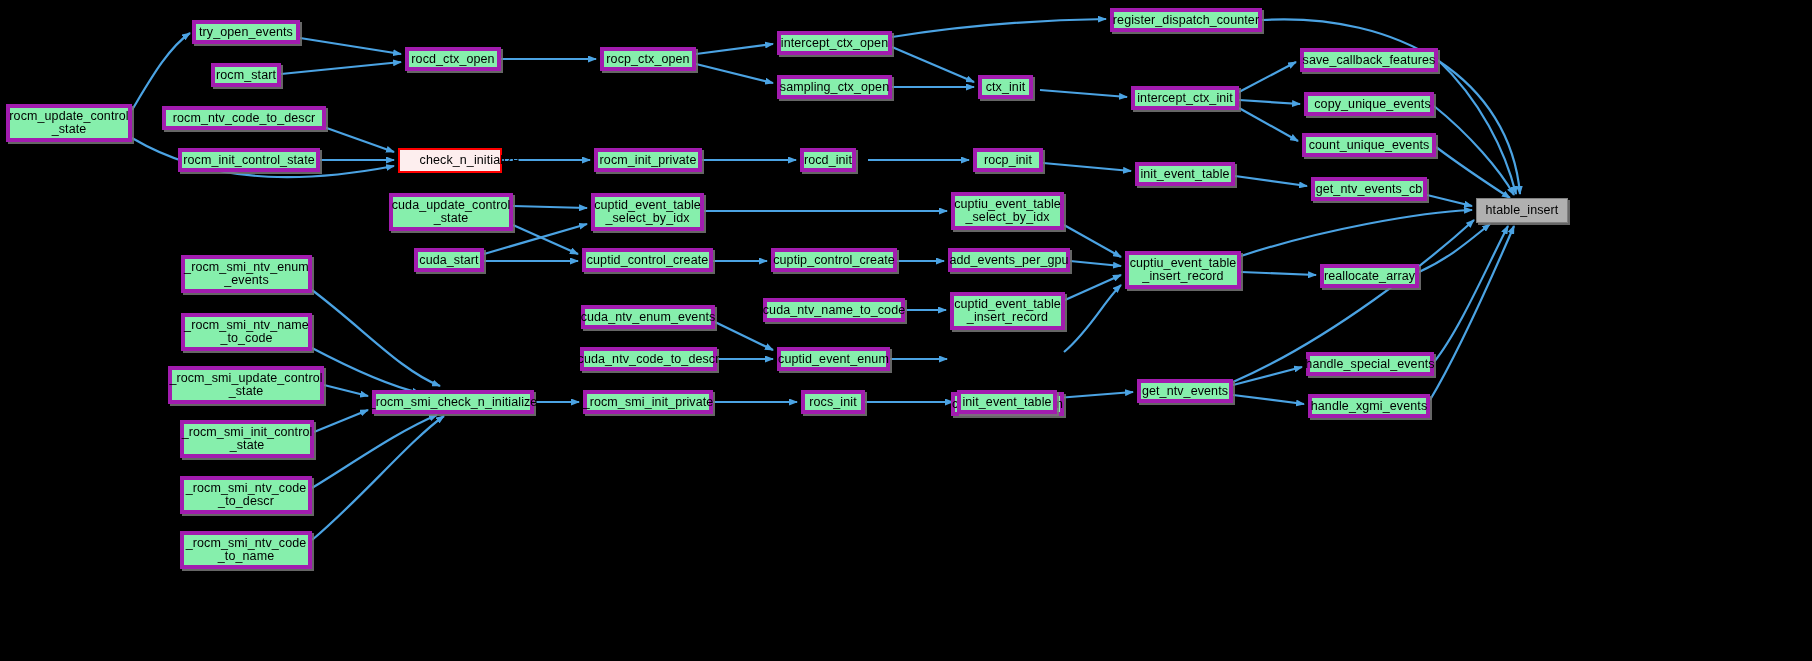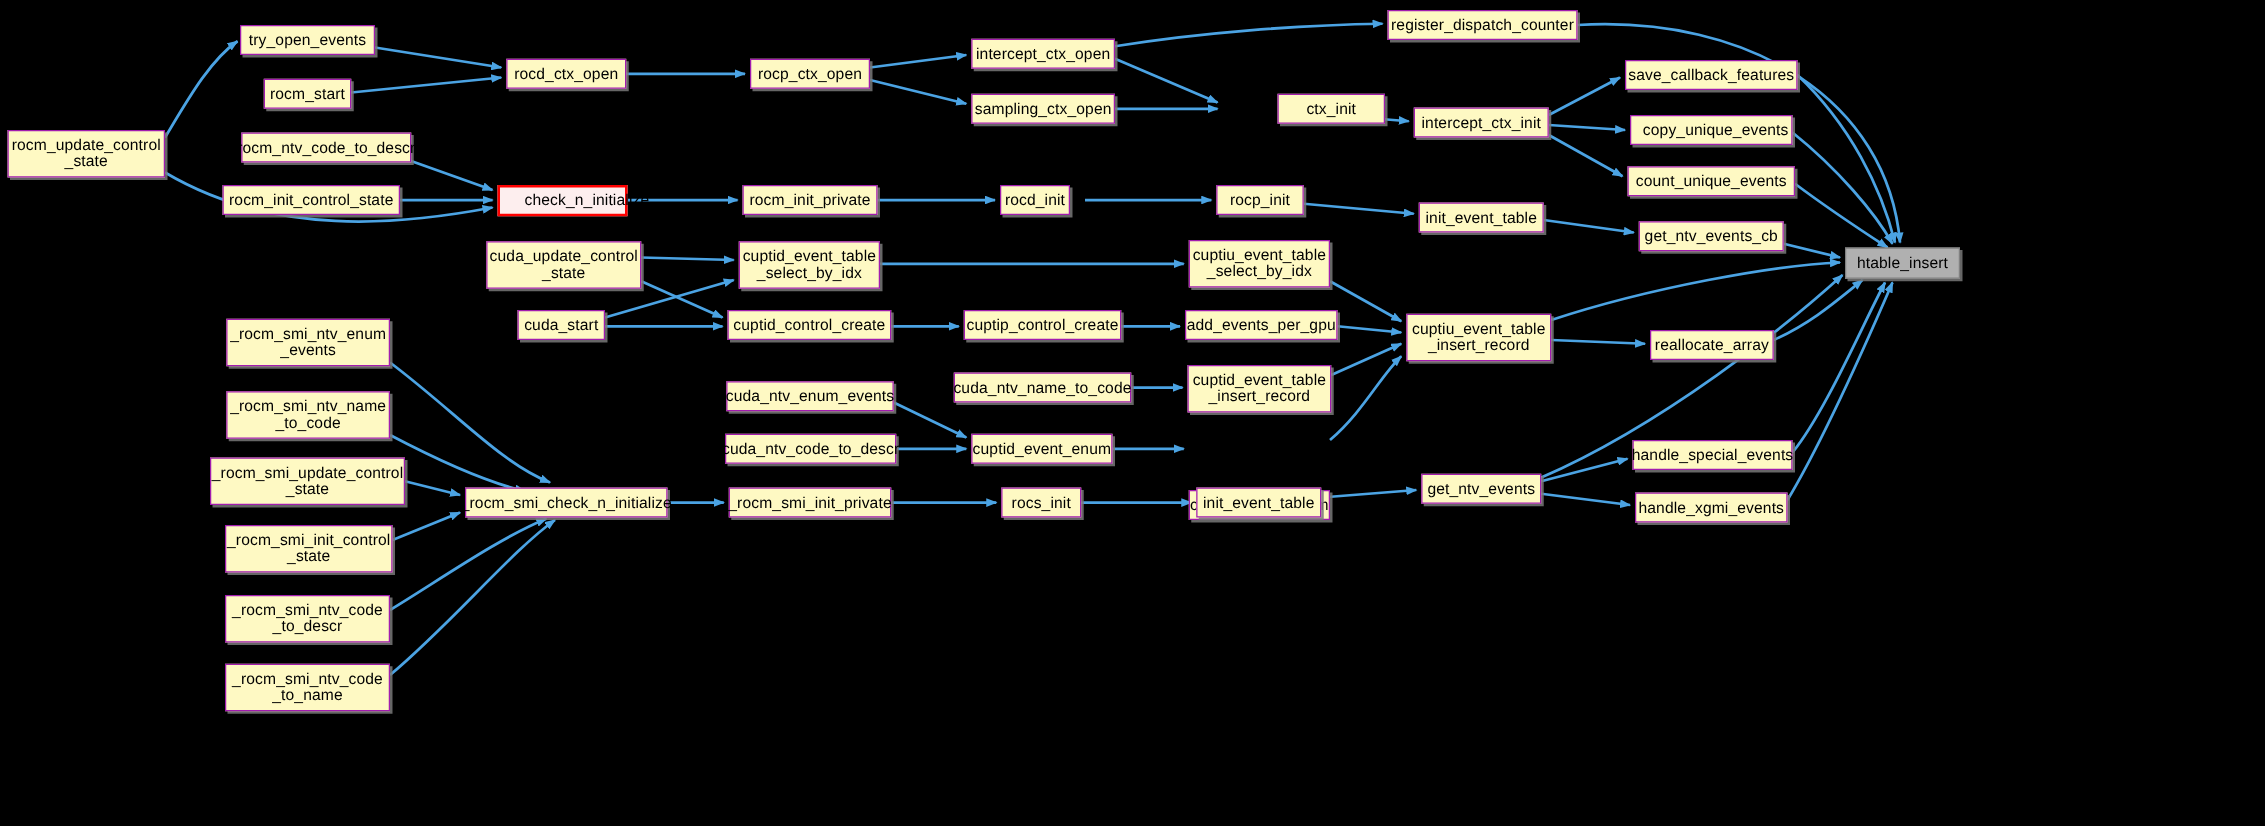--- a/index.html
+++ b/index.html
@@ -1,19 +1,19 @@
 <!DOCTYPE html>
 <html><head>
 <meta charset="utf-8">
 <title>Call Graph</title>
 <style>
   html,body{margin:0;padding:0;background:#000;}
   #canvas{position:relative;width:1812px;height:661px;background:#000;overflow:hidden;
           font-family:"Liberation Sans","DejaVu Sans",sans-serif;}
-  .node{position:absolute;box-sizing:border-box;background:#fef9c3;border:1px solid #a21caf;
+  .node{position:absolute;box-sizing:border-box;background:#86efac;border:4px solid #a21caf;
         box-shadow:2px 2px 0 rgba(120,120,120,0.85);
         display:flex;align-items:center;justify-content:center;text-align:center;
         color:#000;font-size:12.5px;line-height:13px;letter-spacing:0.1px;
         white-space:pre-line;padding:0 3px;}
   .node.highlight{background:#fdeeee;border:2px solid #ff0000;box-shadow:none;}
   .node.current{background:#b0b0b0;border:1px solid #808080;}
   svg.edges{position:absolute;left:0;top:0;width:1812px;height:661px;pointer-events:none;}
 </style>
 </head>
 <body>
@@ -85,31 +85,31 @@
         <path d="M1434,362 C1460,330 1490,260 1508,226" stroke="#4ba3e3" stroke-width="2.2" fill="none" marker-end="url(#arrow)"></path>
         <path d="M1430,400 C1460,350 1495,270 1514,226" stroke="#4ba3e3" stroke-width="2.2" fill="none" marker-end="url(#arrow)"></path>
         <path d="M1419,272 C1450,258 1470,240 1490,224" stroke="#4ba3e3" stroke-width="2.2" fill="none" marker-end="url(#arrow)"></path>
       </g>
   </svg>
   <div id="node-layer">
       <div class="node" style="left: 6px; top: 104px; width: 126px; height: 38px;">rocm_update_control
 _state</div>
       <div class="node" style="left: 192px; top: 20px; width: 108px; height: 24px;">try_open_events</div>
       <div class="node" style="left: 211px; top: 63px; width: 70px; height: 24px;">rocm_start</div>
-      <div class="node" style="left: 193px; top: 106px; width: 136px; height: 24px;">rocm_ntv_code_to_descr</div>
+      <div class="node" style="left: 162px; top: 106px; width: 164px; height: 24px;">rocm_ntv_code_to_descr</div>
       <div class="node" style="left: 178px; top: 148px; width: 142px; height: 24px;">rocm_init_control_state</div>
       <div class="node" style="left: 405px; top: 47px; width: 96px; height: 24px;">rocd_ctx_open</div>
       <div class="node highlight" style="left: 398px; top: 148px; width: 104px; height: 25px; padding-left: 42px;">check_n_initialize</div>
       <div class="node" style="left: 600px; top: 47px; width: 96px; height: 24px;">rocp_ctx_open</div>
       <div class="node" style="left: 594px; top: 148px; width: 108px; height: 24px;">rocm_init_private</div>
       <div class="node" style="left: 777px; top: 31px; width: 115px; height: 24px;">intercept_ctx_open</div>
       <div class="node" style="left: 777px; top: 75px; width: 115px; height: 24px;">sampling_ctx_open</div>
       <div class="node" style="left: 800px; top: 148px; width: 56px; height: 24px;">rocd_init</div>
       <div class="node" style="left: 1110px; top: 8px; width: 152px; height: 24px;">register_dispatch_counter</div>
-      <div class="node" style="left: 978px; top: 75px; width: 86px; height: 24px; margin-left: 44px;">ctx_init</div>
+      <div class="node" style="left: 978px; top: 75px; width: 55px; height: 24px;">ctx_init</div>
       <div class="node" style="left: 973px; top: 148px; width: 70px; height: 24px;">rocp_init</div>
       <div class="node" style="left: 1131px; top: 86px; width: 108px; height: 24px;">intercept_ctx_init</div>
       <div class="node" style="left: 1135px; top: 162px; width: 100px; height: 24px;">init_event_table</div>
       <div class="node" style="left: 1300px; top: 48px; width: 138px; height: 24px;">save_callback_features</div>
       <div class="node" style="left: 1304px; top: 92px; width: 130px; height: 24px; padding-left: 10px;">copy_unique_events</div>
       <div class="node" style="left: 1302px; top: 133px; width: 134px; height: 24px;">count_unique_events</div>
       <div class="node" style="left: 1311px; top: 177px; width: 116px; height: 24px;">get_ntv_events_cb</div>
       <div class="node current" style="left: 1476px; top: 198px; width: 92px; height: 25px;">htable_insert</div>
       <div class="node" style="left: 389px; top: 193px; width: 124px; height: 38px;">cuda_update_control
 _state</div>

